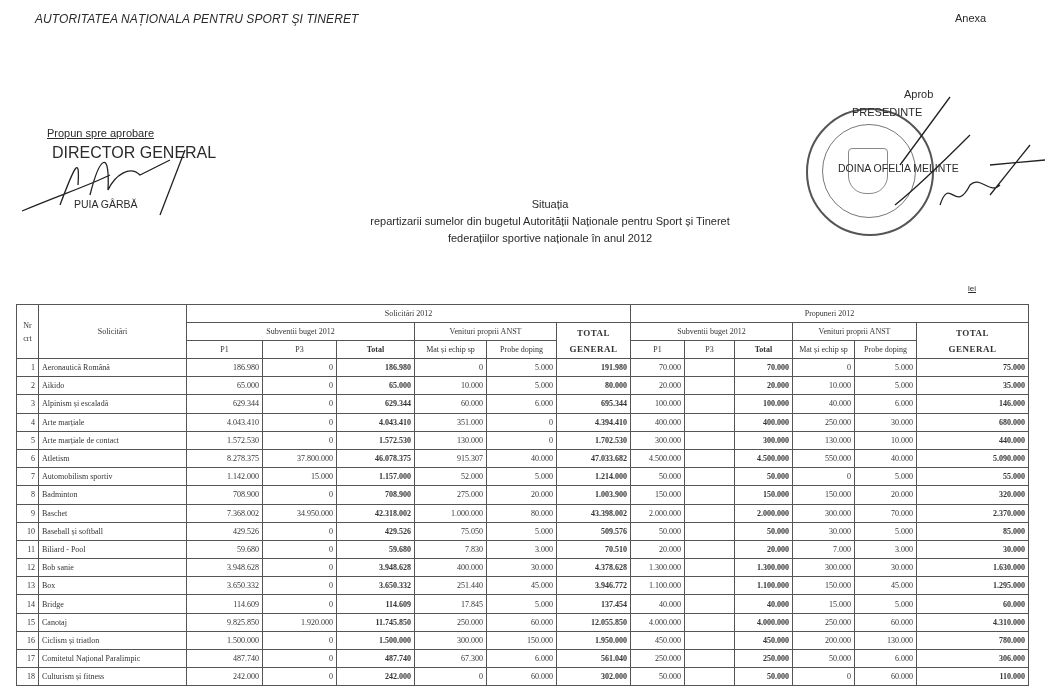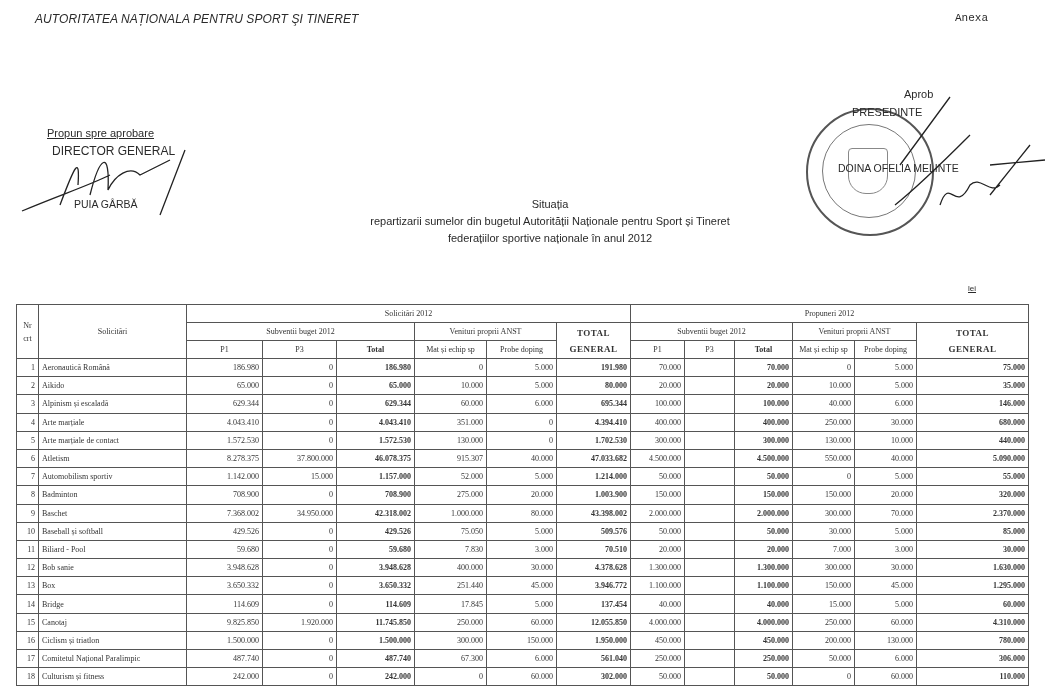--- a/index.html
+++ b/index.html
@@ -1,23 +1,23 @@
 <!DOCTYPE html>
 <html><head>
 <meta charset="utf-8">
 <style>
   html, body { margin: 0; padding: 0; background: #ffffff; }
   body { width: 1050px; height: 700px; overflow: hidden; position: relative; font-family: "Liberation Sans", sans-serif; color: #2a2a2a; }
   .abs { position: absolute; }
   .org { left: 35px; top: 12px; font-size: 12px; letter-spacing: 0.1px; font-style: italic; }
-  .anexa { left: 955px; top: 12px; font-size: 11px; font-family: Liberation Mono, monospace; }
+  .anexa { left: 955px; top: 12px; font-size: 11px; }
   .propun { left: 47px; top: 125px; font-size: 11px; text-align: left; }
   .propun .u { text-decoration: underline; }
   .propun div { line-height: 16px; }
-  .dir { left: 52px; top: 144px; font-size: 12px; }
+  .dir { left: 52px; top: 144px; font-size: 16px; }
   .puia { left: 74px; top: 198px; font-size: 10.5px; }
   .aprob { left: 904px; top: 88px; font-size: 11px; }
   .pres { left: 852px; top: 106px; font-size: 11px; text-align: center; }
   .doina { left: 838px; top: 162px; font-size: 10.5px; }
   .title { left: 0; width: 1100px; text-align: center; font-size: 11px; line-height: 17px; }
   .t1 { top: 196px; }
   .lei { left: 968px; top: 284px; font-size: 8px; text-decoration: underline; }
   .stamp { left: 806px; top: 108px; width: 124px; height: 124px; border-radius: 50%; border: 2px solid #555; }
   .stamp:after { content: ""; position: absolute; left: 14px; top: 14px; width: 92px; height: 92px; border-radius: 50%; border: 1px solid #777; }
   .seal-core { left: 848px; top: 148px; width: 38px; height: 44px; border: 1px solid #888; border-radius: 4px 4px 18px 18px; }

